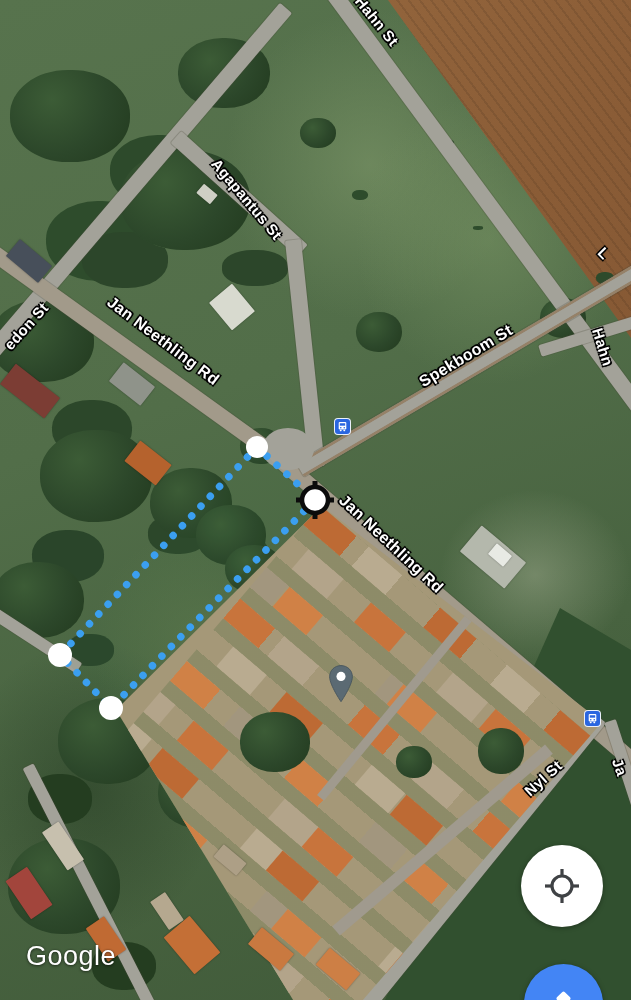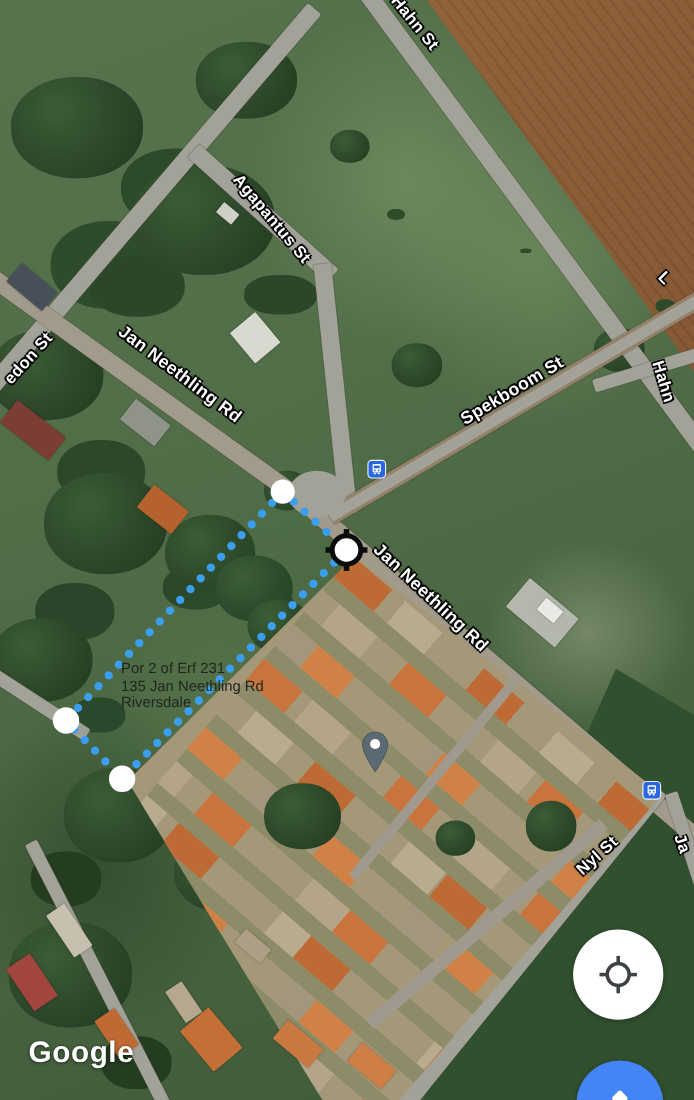--- a/index.html
+++ b/index.html
@@ -82,21 +82,21 @@
 
   
   .bus{position:absolute;width:17px;height:17px;background:#2a66e0;border:1.5px solid rgba(255,255,255,.9);
        border-radius:4px;z-index:10;display:flex;align-items:center;justify-content:center;}
   .pin{position:absolute;left:328px;top:664px;width:26px;height:40px;z-index:10;}
   .locate-btn{position:absolute;left:521px;top:845px;width:82px;height:82px;border-radius:50%;background:#fff;
        box-shadow:0 1px 5px rgba(0,0,0,.35);z-index:12;display:flex;align-items:center;justify-content:center;border:none;padding:0;}
   .fab{position:absolute;left:524px;top:964px;width:79px;height:79px;border-radius:50%;background:#4385f5;
        box-shadow:0 1px 5px rgba(0,0,0,.35);z-index:12;border:none;}
   .fab-glyph{position:absolute;left:34px;top:29px;width:11px;height:11px;background:#fff;transform:rotate(45deg);border-radius:2px;}
-  .glogo{position:absolute;left:26px;top:941px;color:#fff;font-size:27px;font-weight:700;letter-spacing:.5px;z-index:12;
+  .glogo{position:absolute;left:26px;top:941px;color:#fff;font-size:27px;font-weight:400;letter-spacing:.5px;z-index:12;
        text-shadow:0 1px 3px rgba(0,0,0,.45),0 0 2px rgba(0,0,0,.4);}
 </style>
 </head>
 <body>
 
 <div id="stage">
 
   <div class="patch p1"></div>
   <div class="patch p2"></div>
   <div class="patch p3"></div>
@@ -191,25 +191,20 @@
   <span class="rl rl1">Agapantus St</span>
   <span class="rl rl2">edon St</span>
   <span class="rl rl3">Jan Neethling Rd</span>
   <span class="rl rl4">Spekboom St</span>
   <span class="rl rl5">Hahn</span>
   <span class="rl rl6">L</span>
   <span class="rl rl7">Jan Neethling Rd</span>
   <span class="rl rl8">Nyl St</span>
   <span class="rl rl9">Ja</span>
 
-  <div class="annotation">
-    <div>Por 2 of Erf 231</div>
-    <div>135 Jan Neethling Rd</div>
-    <div>Riversdale</div>
-  </div>
 
   <svg class="pin" viewBox="0 0 24 36">
     <path d="M12 1 C6 1 1.5 5.6 1.5 11.3 c0 7.8 10.5 23 10.5 23 s10.5 -15.2 10.5 -23 C22.5 5.6 18 1 12 1 Z" fill="#5b6a73" stroke="#46535b" stroke-width="0.8"></path>
     <circle cx="12" cy="11" r="4.2" fill="#ffffff"></circle>
   </svg>
 
   <div class="bus" style="left:334px;top:418px;">
     <svg width="13" height="13" viewBox="0 0 24 24">
       <rect x="5" y="3.5" width="14" height="14" rx="2.2" fill="#fff"></rect>
       <rect x="7" y="6" width="10" height="4.5" fill="#2a66e0"></rect>

